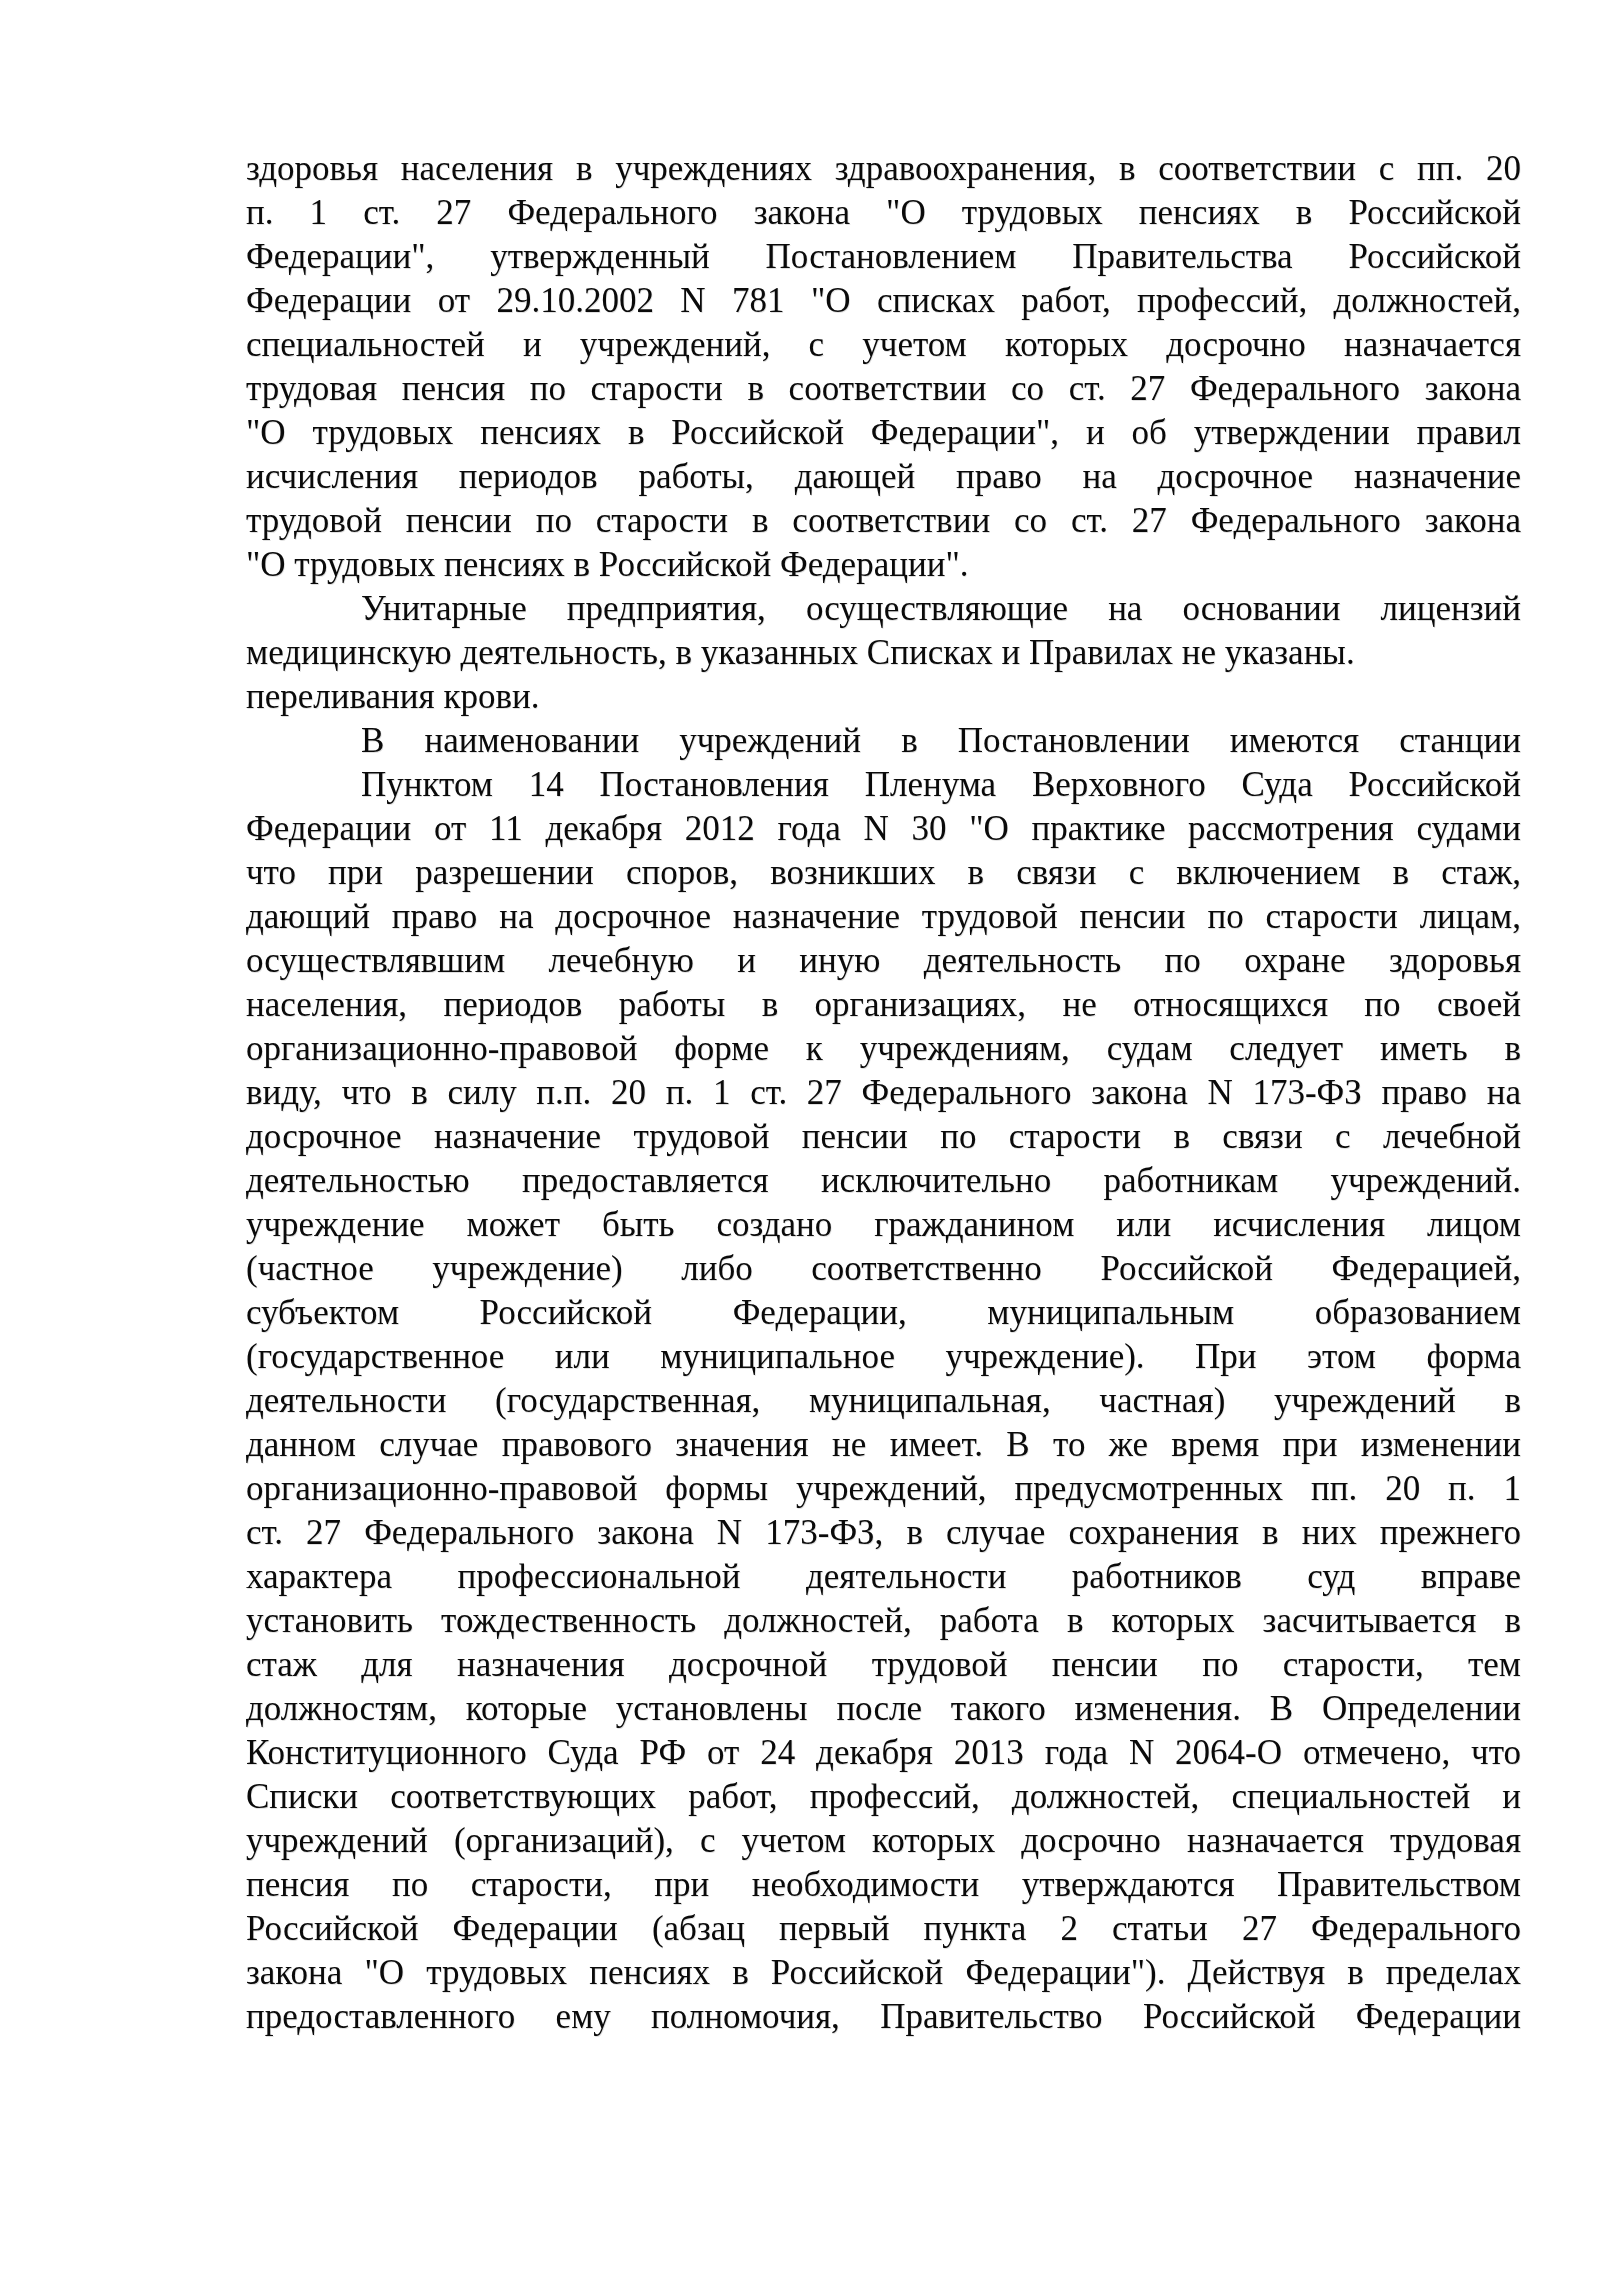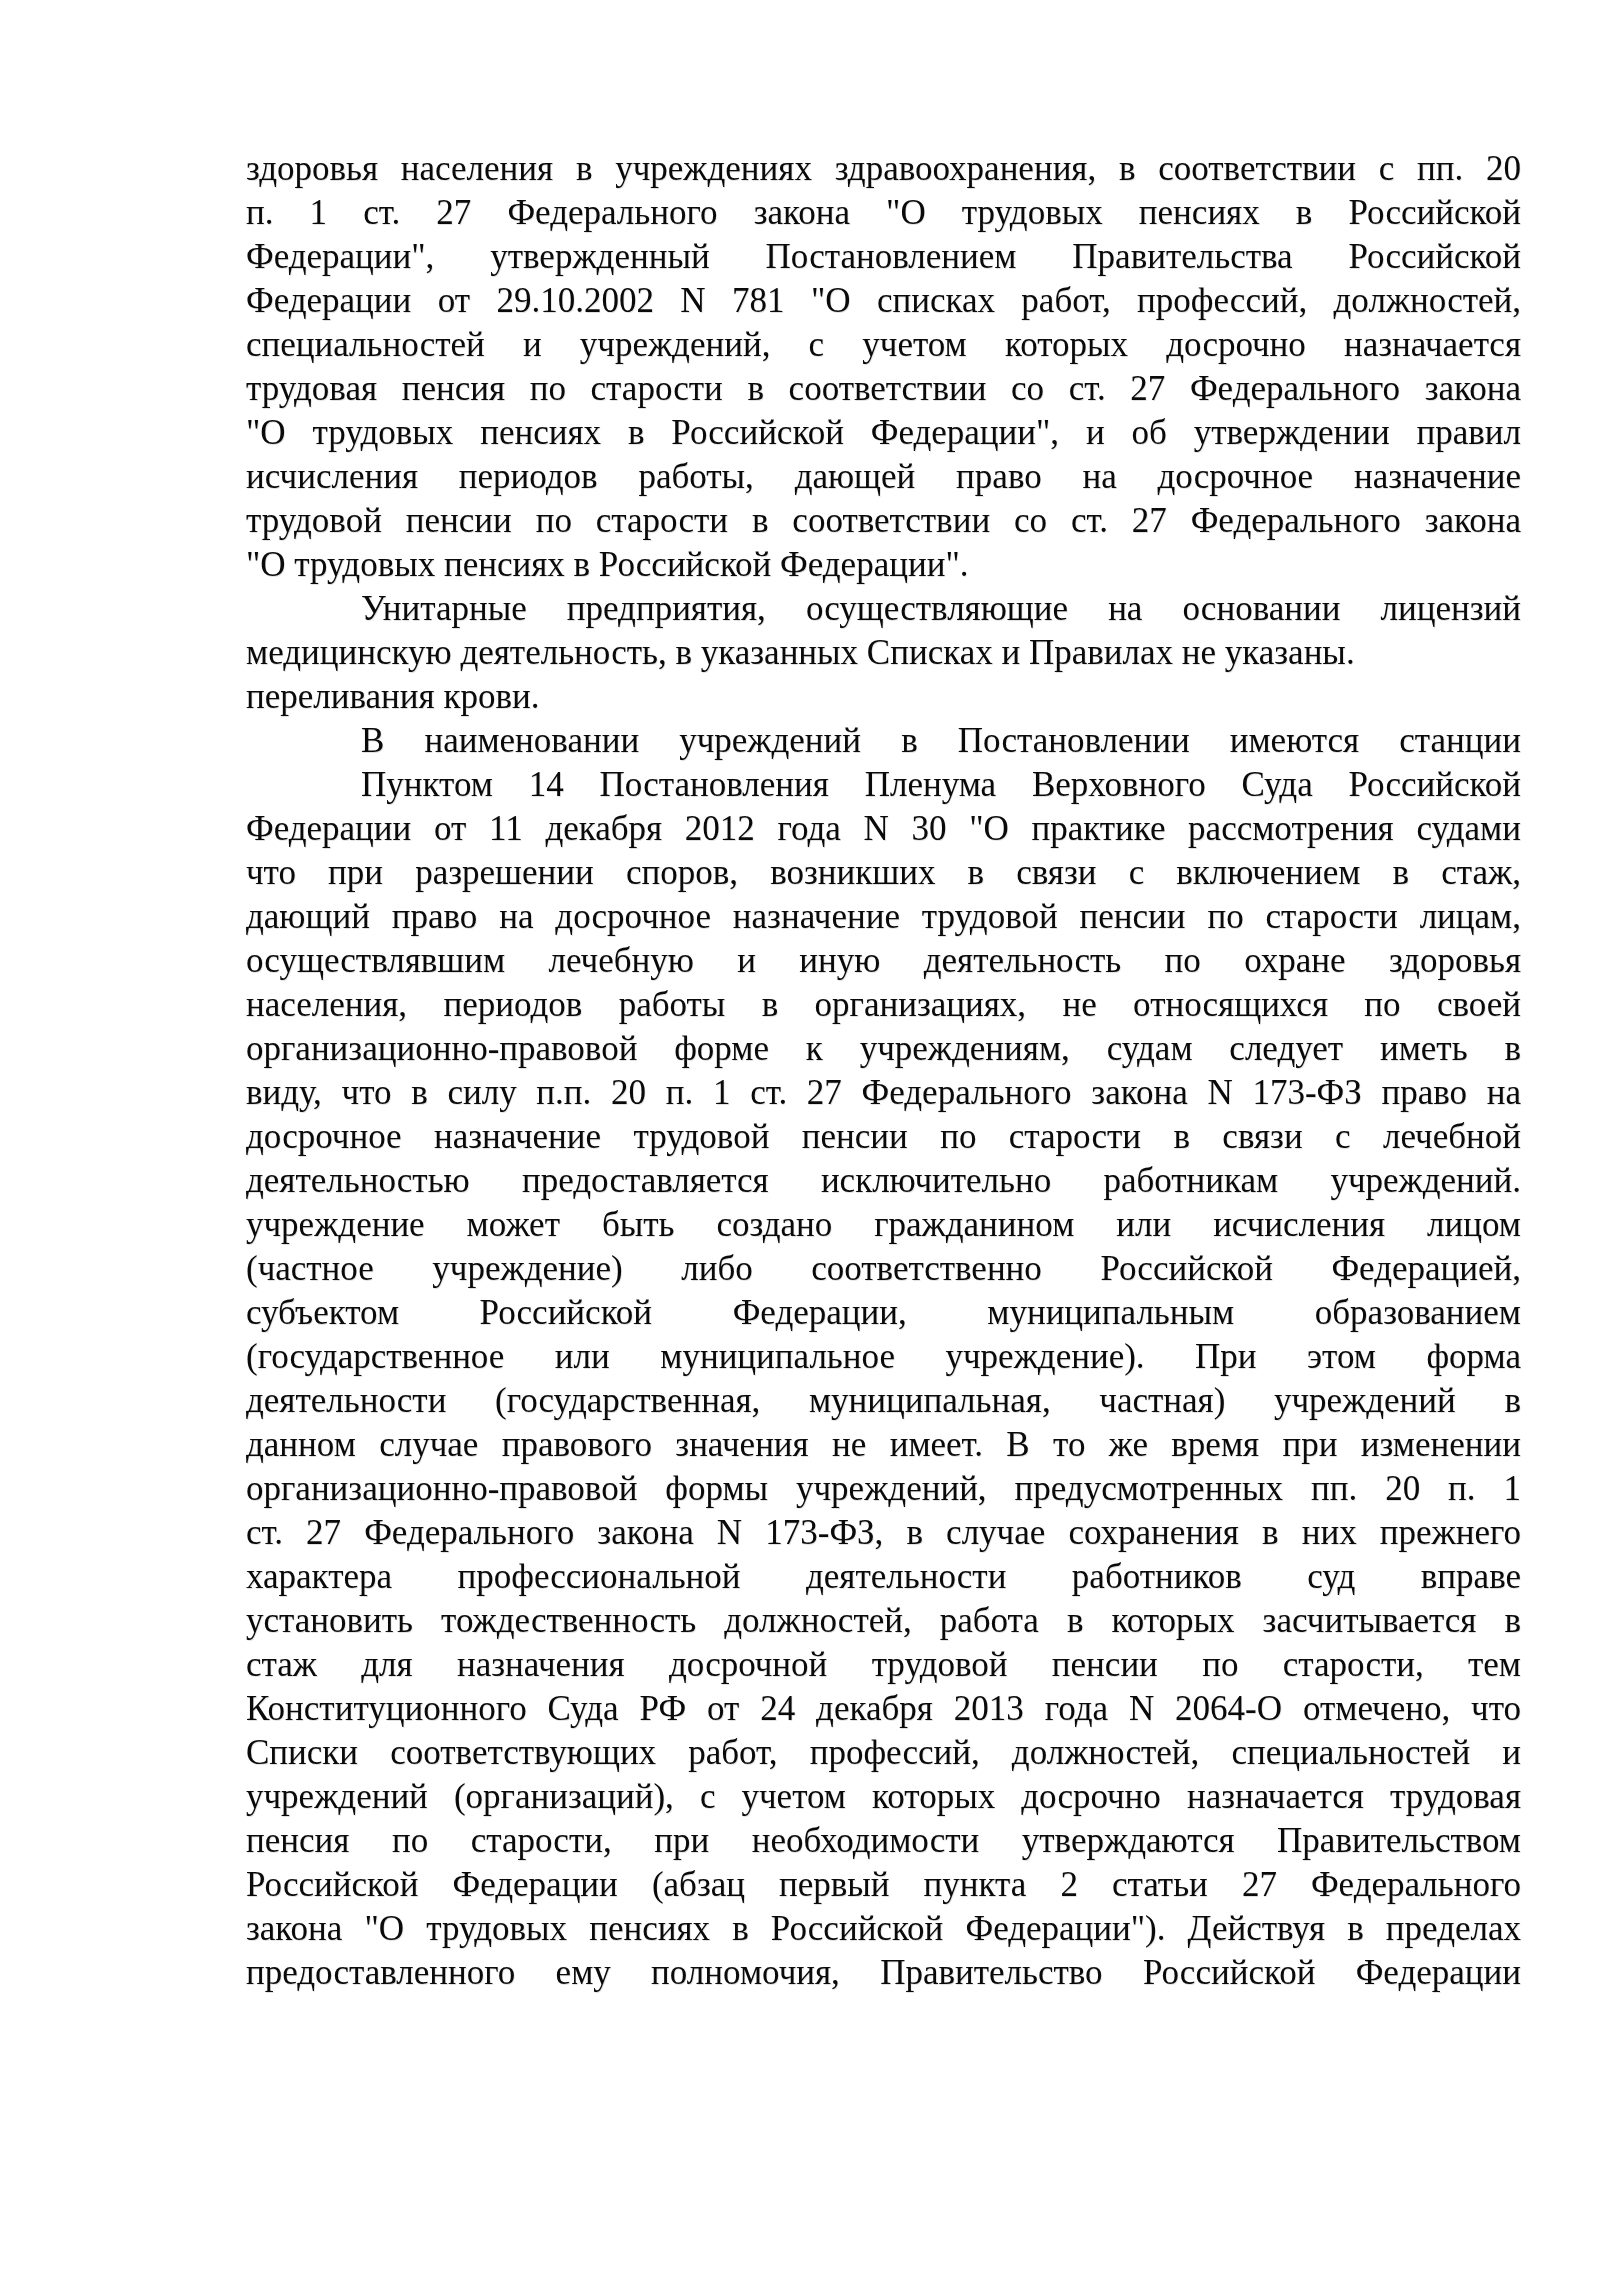--- a/index.html
+++ b/index.html
@@ -76,20 +76,21 @@
     <div class="line">(частное учреждение) либо соответственно Российской Федерацией,</div>
     <div class="line">субъектом Российской Федерации, муниципальным образованием</div>
     <div class="line">(государственное или муниципальное учреждение). При этом форма</div>
     <div class="line">деятельности (государственная, муниципальная, частная) учреждений в</div>
     <div class="line">данном случае правового значения не имеет. В то же время при изменении</div>
     <div class="line">организационно-правовой формы учреждений, предусмотренных пп. 20 п. 1</div>
     <div class="line">ст. 27 Федерального закона N 173-ФЗ, в случае сохранения в них прежнего</div>
     <div class="line">характера профессиональной деятельности работников суд вправе</div>
     <div class="line">установить тождественность должностей, работа в которых засчитывается в</div>
     <div class="line">стаж для назначения досрочной трудовой пенсии по старости, тем</div>
+    <div class="line">должностям, которые установлены после такого изменения. В Определении</div>
     <div class="line">Конституционного Суда РФ от 24 декабря 2013 года N 2064-О отмечено, что</div>
     <div class="line">Списки соответствующих работ, профессий, должностей, специальностей и</div>
     <div class="line">учреждений (организаций), с учетом которых досрочно назначается трудовая</div>
     <div class="line">пенсия по старости, при необходимости утверждаются Правительством</div>
     <div class="line">Российской Федерации (абзац первый пункта 2 статьи 27 Федерального</div>
     <div class="line">закона "О трудовых пенсиях в Российской Федерации"). Действуя в пределах</div>
     <div class="line">предоставленного ему полномочия, Правительство Российской Федерации</div>
   </div>
 </main>
 

